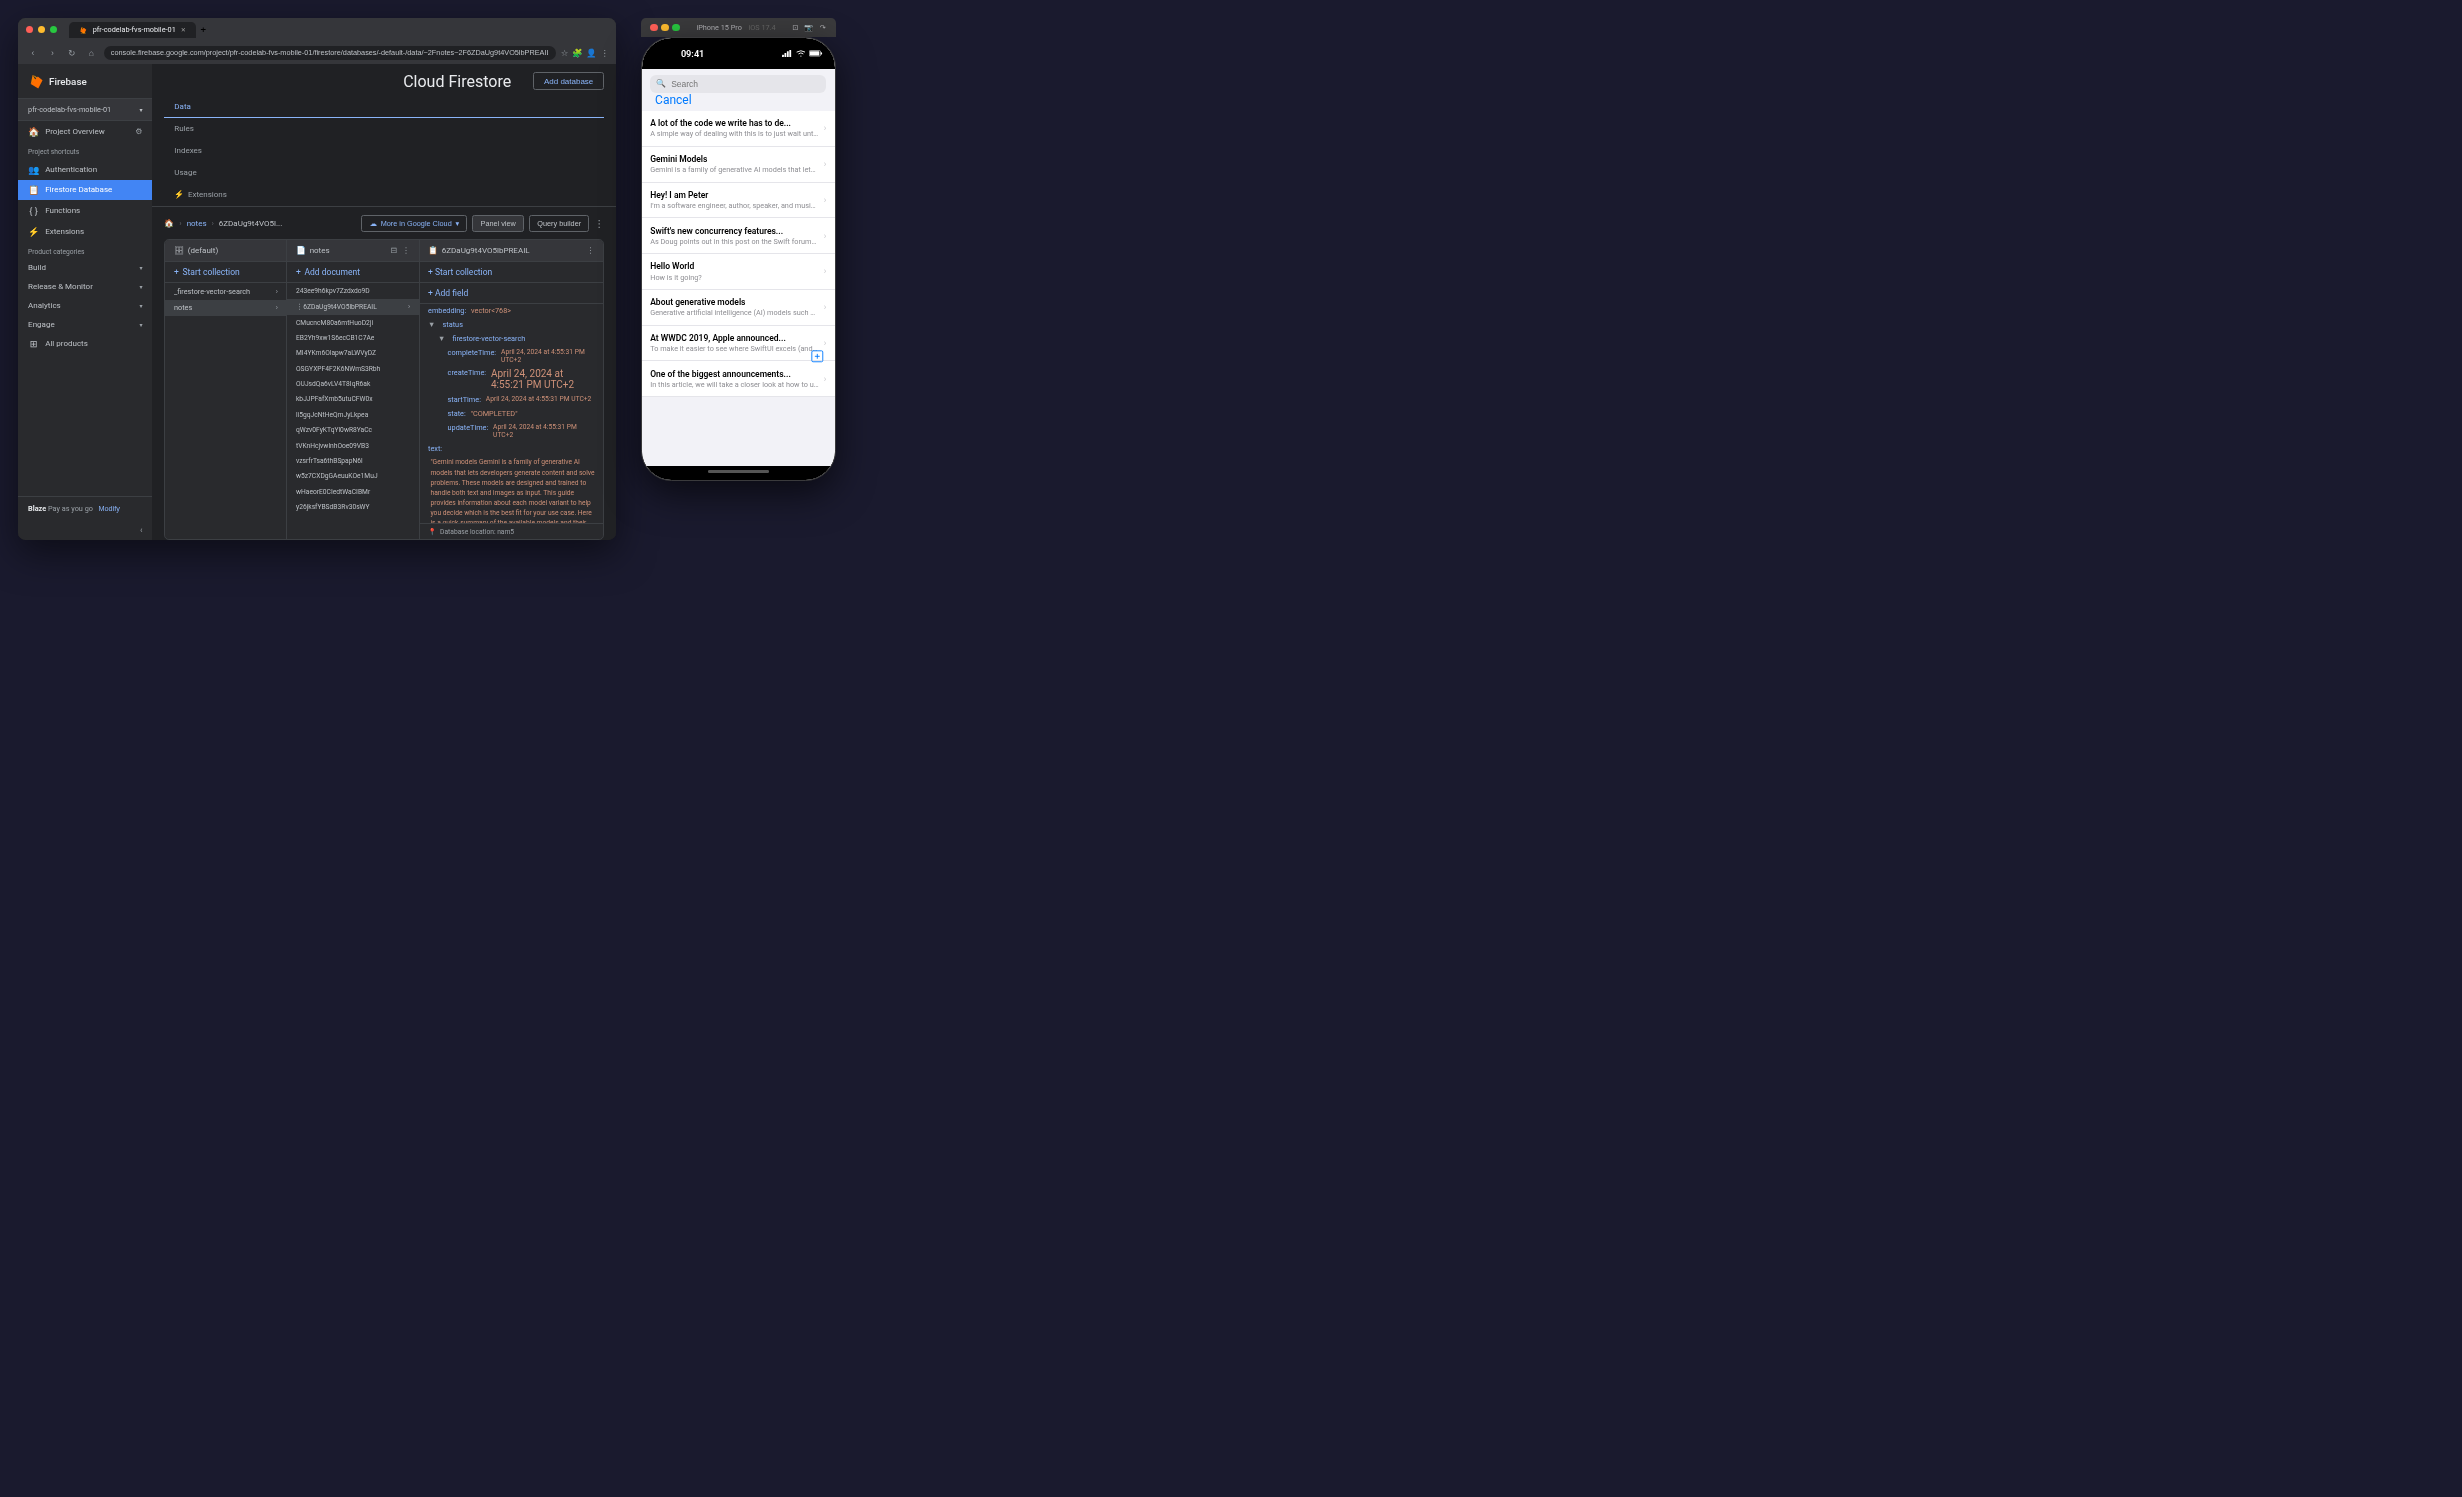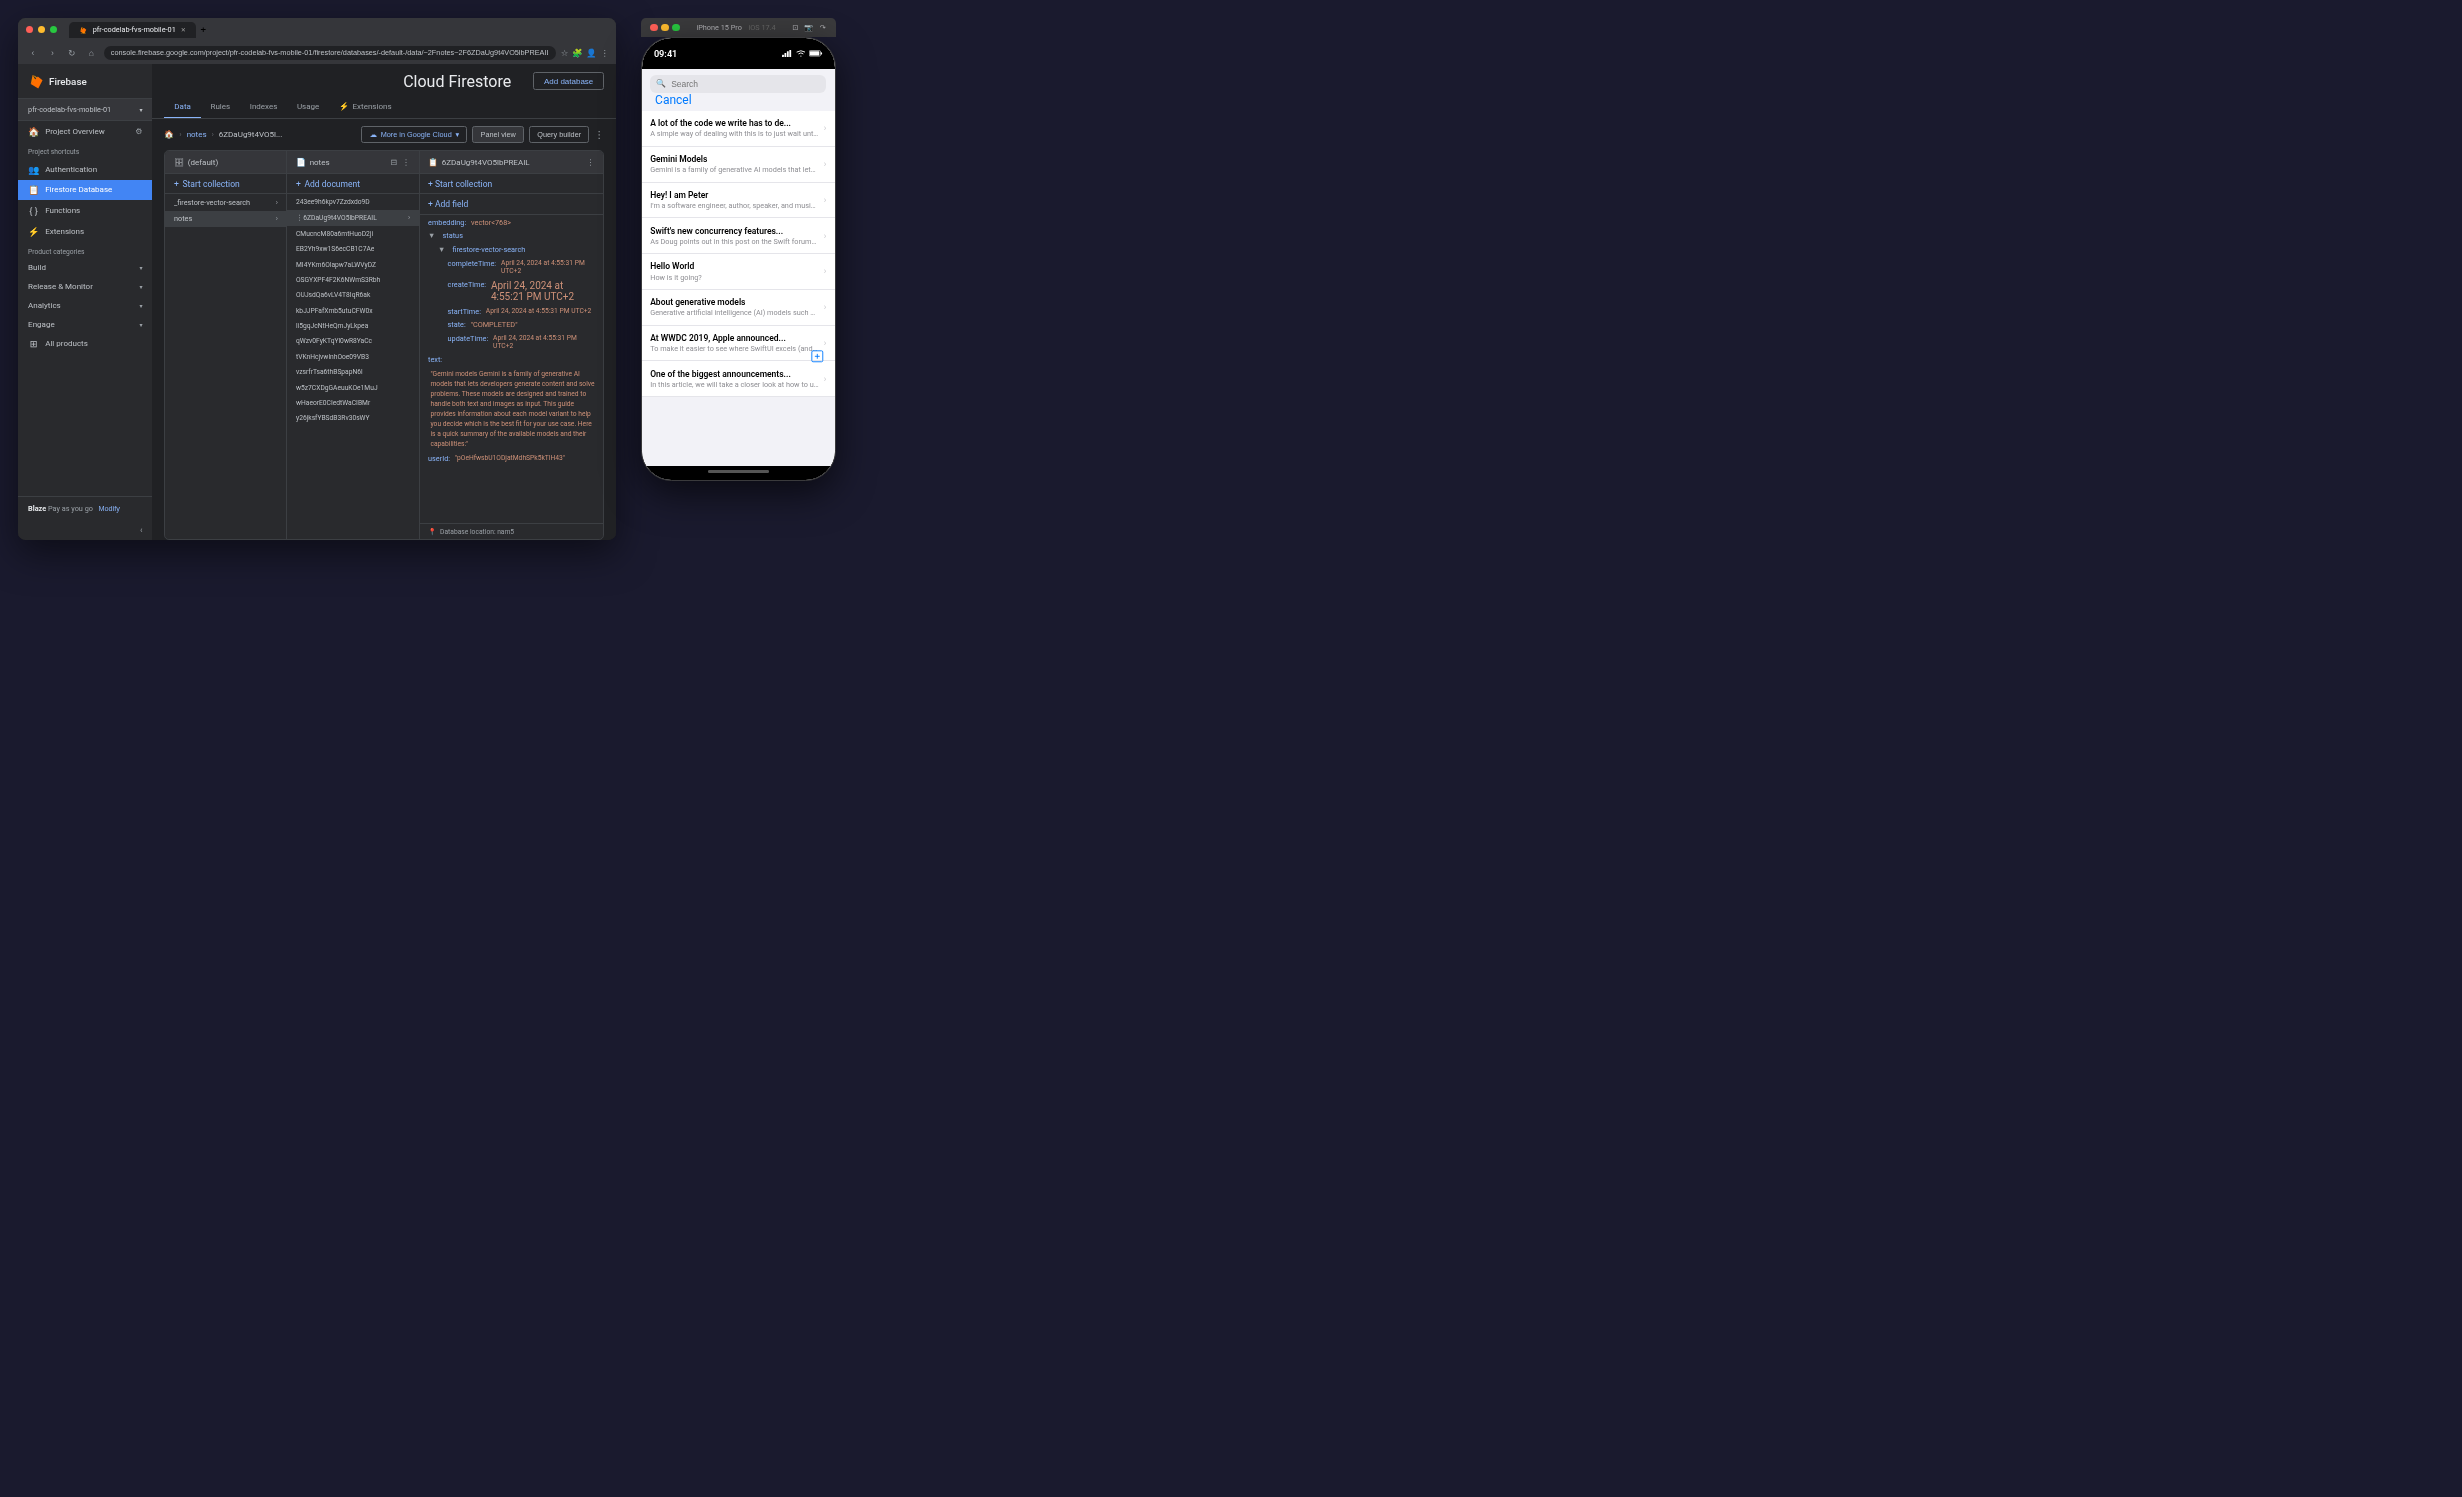--- a/index.html
+++ b/index.html
@@ -212,20 +212,21 @@
       border-radius: 2.4px;
       font-size: 8px;
       cursor: pointer;
     }
     .main-tabs {
       display: flex;
       gap: 0;
       padding: 0 12.2px;
       border-bottom: 0.6px solid #3c3f43;
       margin-top: 4.9px;
+      flex-direction: column;
     }
     .main-tab {
       padding: 6.1px 9.8px;
       font-size: 8px;
       color: #9aa0a6;
       cursor: pointer;
       border-bottom: 1.2px solid transparent;
       display: flex;
       align-items: center;
       gap: 3.7px;
@@ -422,20 +423,21 @@
       display: flex;
       align-items: center;
       justify-content: space-between;
       padding: 0 12.2px;
       border-radius: 29px 29px 0 0;
     }
     .iphone-time {
       color: #fff;
       font-size: 9.2px;
       font-weight: 600;
+      margin-left: 27px;
     }
     .iphone-pill {
       background: #000;
       width: 61px;
       height: 17px;
       border-radius: 12.2px;
       position: absolute;
       left: 50%;
       transform: translateX(-50%);
       top: 6.1px;

